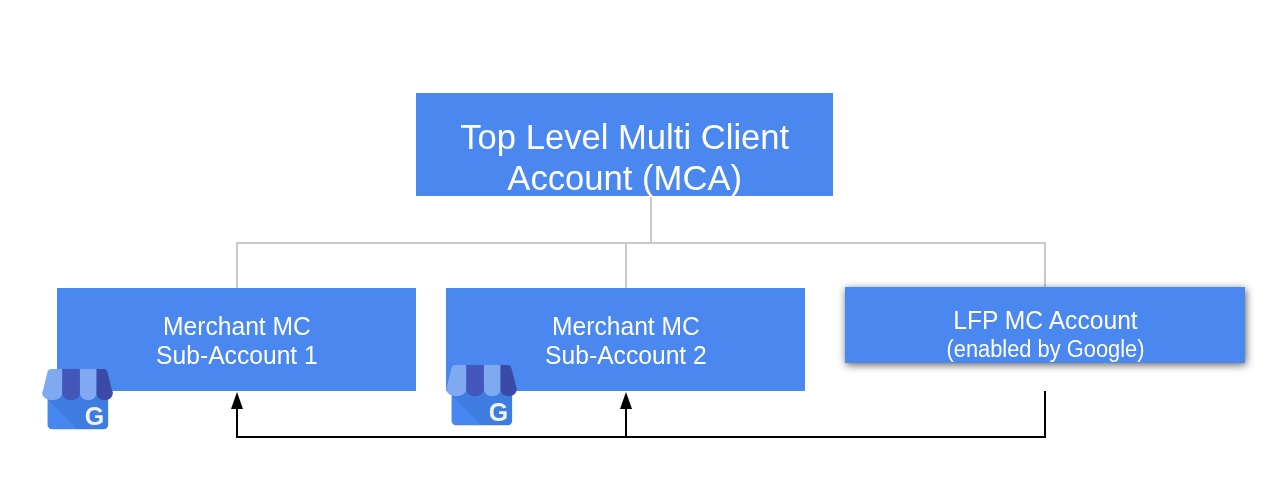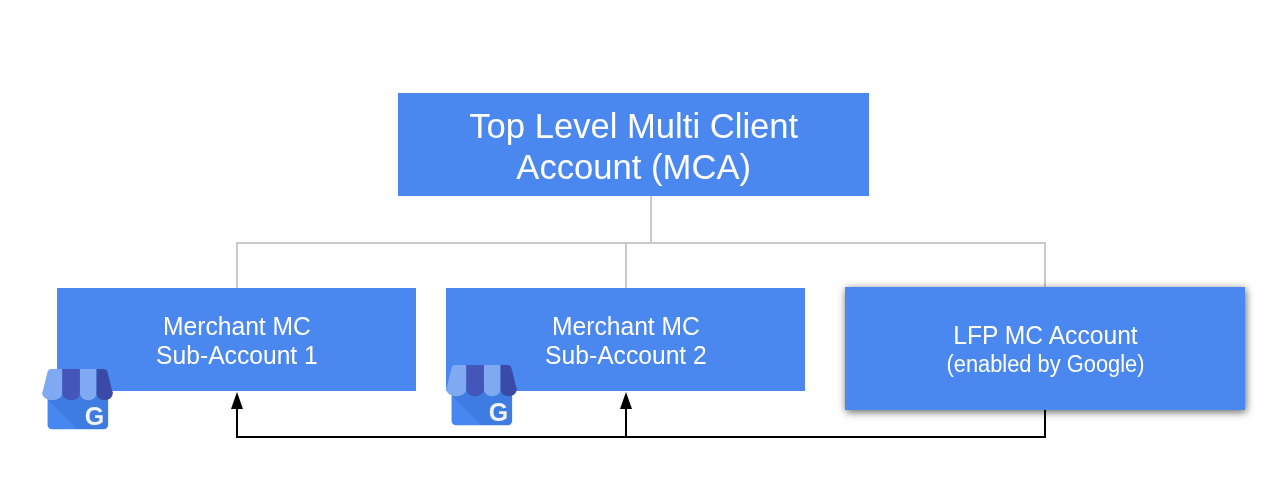--- a/index.html
+++ b/index.html
@@ -24,37 +24,37 @@
   <div class="gline" style="left:625px;top:241.5px;width:2px;height:46.5px;"></div>
   <div class="gline" style="left:1044px;top:241.5px;width:2px;height:46px;"></div>
 
   <div class="kline" style="left:236px;top:409px;width:2px;height:29px;"></div>
   <div class="kline" style="left:236px;top:436px;width:810px;height:2px;"></div>
   <div class="kline" style="left:625px;top:409px;width:2px;height:27px;"></div>
   <div class="kline" style="left:1044px;top:391px;width:2px;height:47px;"></div>
   <div class="arrow" style="left:230.5px;top:391.5px;"></div>
   <div class="arrow" style="left:619.5px;top:391.5px;"></div>
 
-  <div class="box" style="left:398px;top:93px;width:471px;height:103px;">
+  <div class="box" style="left:416px;top:93px;width:417px;height:103px;justify-content:flex-end;">
     <div style="transform:scaleX(0.975);font-size:35.5px;line-height:41px;position:relative;top:2.9px;">
       Top Level Multi Client<br>Account (MCA)
     </div>
   </div>
 
   <div class="box" style="left:57px;top:288px;width:359px;height:103px;">
     <div style="transform:scaleX(0.93);font-size:26.5px;line-height:29.5px;position:relative;top:1.6px;">
       Merchant MC<br>Sub-Account 1
     </div>
   </div>
   <div class="box" style="left:446px;top:288px;width:359px;height:103px;">
     <div style="transform:scaleX(0.93);font-size:26.5px;line-height:29.5px;position:relative;top:1.6px;">
       Merchant MC<br>Sub-Account 2
     </div>
   </div>
-  <div class="box" style="left:845px;top:287px;width:400px;height:123px;box-shadow:1px 2px 8px rgba(0,0,0,0.62);">
+  <div class="box" style="left:845px;top:287px;width:400px;height:76px;box-shadow:1px 2px 8px rgba(0,0,0,0.62);justify-content:flex-end;">
     <div style="transform:scaleX(0.93);position:relative;top:0.3px;">
       <div style="font-size:26.5px;line-height:30px;">LFP MC Account</div>
       <div style="font-size:23.5px;line-height:28px;">(enabled by Google)</div>
     </div>
   </div>
 
   <svg style="position:absolute;left:41.5px;top:369px;" width="71" height="61" viewBox="0 0 70.5 61">
     <defs>
       <clipPath id="bodyclip1">
           <rect x="5.3" y="22" width="60.6" height="38.3" rx="4.5"></rect>

